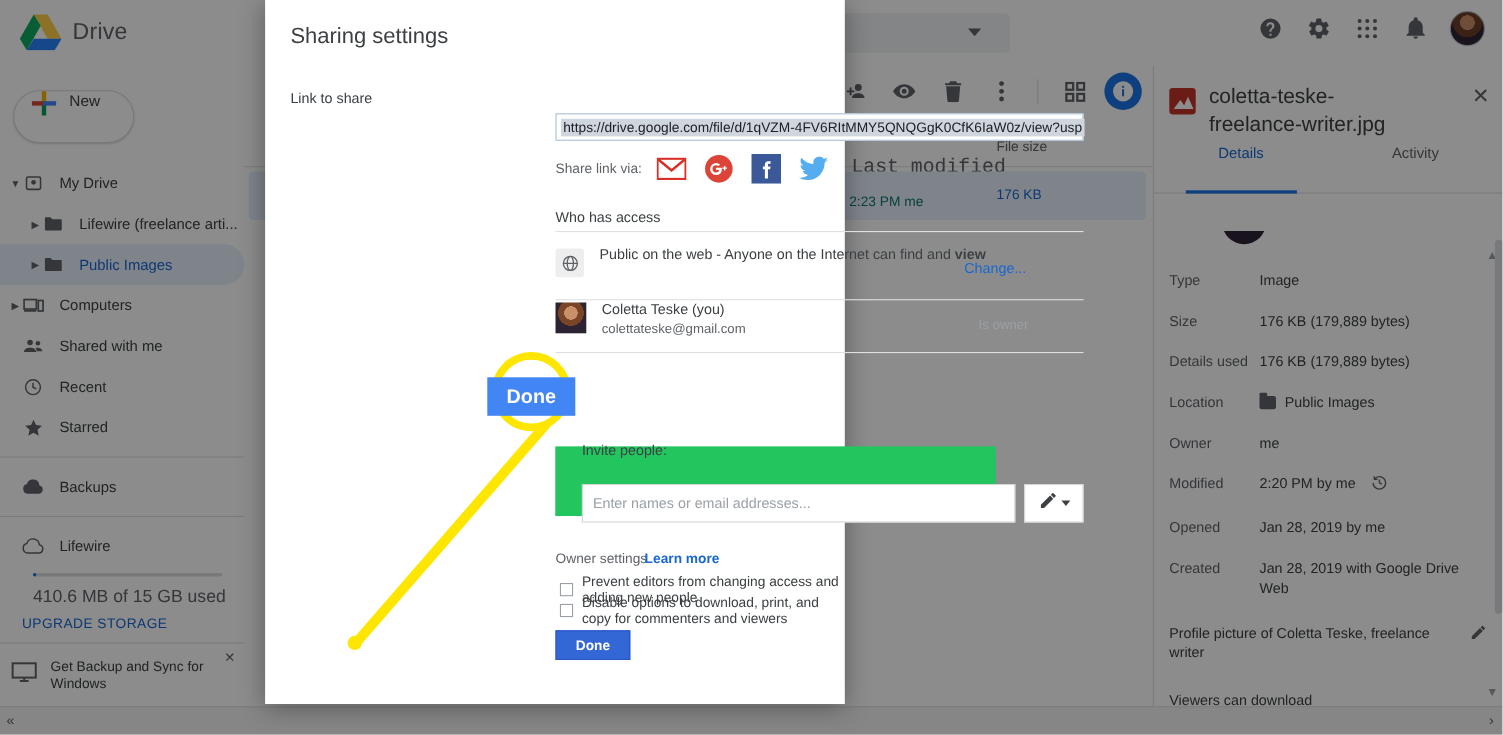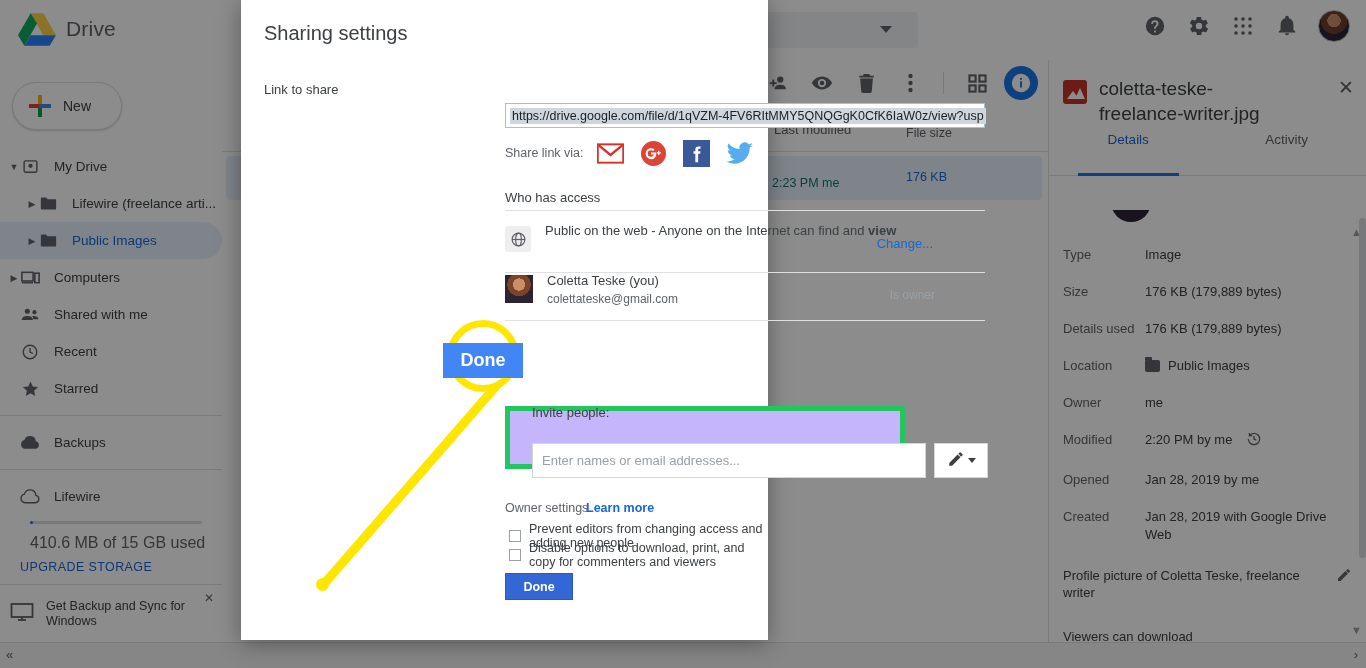--- a/index.html
+++ b/index.html
@@ -29,21 +29,21 @@
   .hdr-ic { width:26px; height:26px; display:flex; align-items:center; justify-content:center;
             color:#5f6368; cursor:pointer; }
   .avatar { width:32px;height:32px;border-radius:50%;
     background:radial-gradient(circle at 50% 32%, #c98f68 0 26%, #6b3f28 27% 52%, #2c2433 53% 100%);
     border:1px solid #bbb; }
 
   
   .sidebar { position:absolute; left:0; top:60px; width:222px; height:582px; background:#fff; }
   .new-btn { position:absolute; left:12px; top:22px; width:110px; height:48px;
     border-radius:24px; border:1px solid #dadce0; background:#fff;
-    display:flex; align-items:center; gap:12px; padding-left:16px;
+    display:flex; align-items:flex-start; gap:12px; padding-left:16px;
     box-shadow:0 1px 2px rgba(60,64,67,.22); cursor:pointer; }
   .new-label { font-size:14px; color:#3c4043; font-weight:500; }
   .plus-ic { width:22px; height:22px; position:relative; }
   .plus-ic:before { content:""; position:absolute; left:9px; top:0; width:4px; height:22px;
     background:linear-gradient(#f4b400 0 45%, #0f9d58 45% 100%); }
   .plus-ic:after { content:""; position:absolute; left:0; top:9px; width:22px; height:4px;
     background:linear-gradient(90deg,#db4437 0 45%, #4285f4 45% 100%); }
 
   .nav { position:absolute; left:0; top:88px; width:222px; }
   .nav-item { position:relative; height:37px; display:flex; align-items:center;
@@ -71,21 +71,21 @@
   
   .content { position:absolute; left:222px; top:60px; right:318px; bottom:26px; background:#fff; }
   .content-toolbar { position:absolute; right:10px; top:6px; display:flex; align-items:center; gap:10px; }
   .tb-ic { width:34px;height:34px;border-radius:50%;display:flex;align-items:center;justify-content:center;
            color:#5f6368; cursor:pointer; }
   .tb-div { width:1px; height:22px; background:#dadce0; margin:0 6px; }
   .tb-ic.active { background:#1a73e8; color:#fff; }
 
   .list-head { position:absolute; left:0; right:0; top:56px; height:36px;
                border-bottom:1px solid #e0e0e0; }
-  .col-mod  { position:absolute; left:552px; top:6px; font-size:13px; color:#5f6368; font-weight:500;}
+  .col-mod  { position:absolute; left:552px; top:26px; font-size:18px; color:#5f6368; font-weight:500;font-family:Liberation Mono, monospace;}
   .col-size { position:absolute; left:684px; top:10px; font-size:12.5px; color:#5f6368; font-weight:500;}
 
   .file-row { position:absolute; left:4px; right:6px; top:96px; height:44px;
               background:#e8f0fe; border-radius:4px; }
   .fr-mod { position:absolute; left:546px; top:20px; font-size:12.5px; color:#0f766e;}
   .fr-size{ position:absolute; left:680px; top:14px; font-size:12.5px; color:#1967d2;}
 
   
   .detpanel { position:absolute; right:0; top:60px; width:318px; bottom:26px;
               background:#fff; border-left:1px solid #e0e0e0; }
@@ -157,21 +157,21 @@
               align-items:center;justify-content:center;color:#5f6368;flex:none;margin-top:4px;}
   .row-person-av { width:28px;height:28px;flex:none;margin-top:3px;
     background:radial-gradient(circle at 50% 34%, #c98f68 0 26%, #7a4526 27% 50%, #2c2433 51% 100%);}
   .access-txt { margin-left:14px; font-size:13px; color:#3c4043; line-height:17px; }
   .access-txt b { font-weight:700; }
   .access-sub { font-size:12px; color:#5f6368; margin-top:2px; }
   .change-link { position:absolute; right:52px; top:14px; font-size:13px; color:#1967d2; cursor:pointer; }
   .is-owner { position:absolute; right:50px; top:16px; font-size:12px; color:#9aa0a6; }
 
   .invite-box { position:absolute; left:264px; top:406px; width:400px; height:63px;
-                background:#c4b5fd; border:5px solid #22c55e; }
+                background:#22c55e; border:2px solid #22c55e; }
   .invite-lbl { position:absolute; left:22px; top:-6px; font-size:13px; color:#3c4043; }
   .invite-input { position:absolute; left:22px; top:32px; width:394px; height:35px;
                   border:1px solid #d6d6d6; background:#fff; }
   .invite-ph { position:absolute; left:9px; top:9px; font-size:13px; color:#9aa0a6; }
   .pencil-btn { position:absolute; left:424px; top:32px; width:54px; height:35px;
                 border:1px solid #d6d6d6; background:#fff; display:flex; align-items:center;
                 justify-content:center; gap:3px; cursor:pointer; }
   .pencil-caret { width:0;height:0;border-left:4px solid transparent;border-right:4px solid transparent;
                   border-top:5px solid #3c4043; }
 

